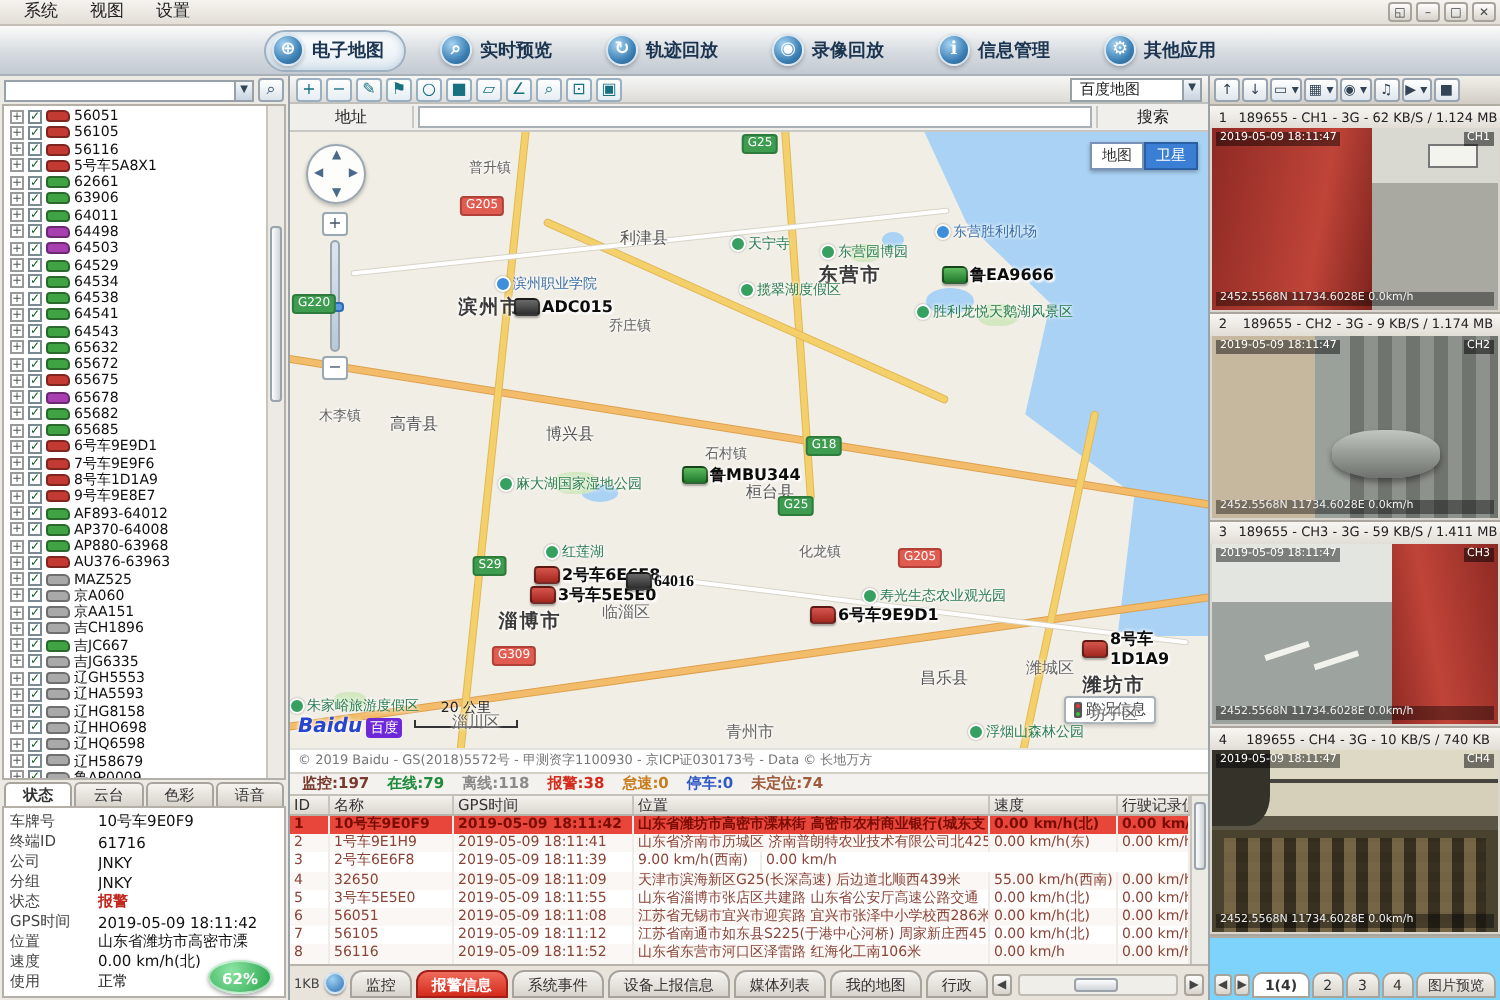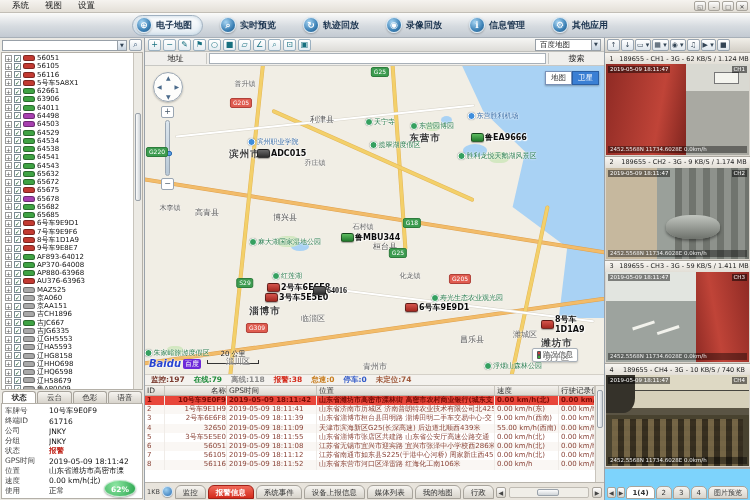--- a/index.html
+++ b/index.html
@@ -107,21 +107,21 @@
   .stat{font-weight:bold;}
 
   
   .table{flex:1;min-height:0;background:#fff;position:relative;overflow:hidden;padding-right:9px;}
   .thead{display:flex;height:10px;background:linear-gradient(#f4f2ee,#dcd8d0);border-bottom:1px solid #b8b4ac;color:#333;}
   .th{line-height:10px;padding-left:2px;border-right:1px solid #c8c4bc;white-space:nowrap;overflow:hidden;font-size:7.5px;}
   .trow{display:flex;height:9.2px;line-height:9.2px;color:#8a4438;}
   .trow:nth-child(even){background:#faf7f4;}
   .trow.alarm{background:#e8463a;color:#7a0c04;font-weight:bold;}
   .td{padding-left:2px;border-right:1px solid #f0ece8;white-space:nowrap;overflow:hidden;font-size:7px;}
-  .c0{width:20px;flex:none;} .c1{width:62px;flex:none;text-align:right;} .c2{width:90px;flex:none;} .c3{width:178px;flex:none;} .c4{width:64px;flex:none;} .c5{flex:1;min-width:0;}
+  .c0{width:20px;flex:none;} .c1{width:62px;flex:none;} .c2{width:90px;flex:none;} .c3{width:178px;flex:none;} .c4{width:64px;flex:none;} .c5{flex:1;min-width:0;}
   .table-scroll{position:absolute;right:0;top:0;width:9px;height:100%;background:#eceae4;border-left:1px solid #c8c4bc;}
   .table-scroll .ts-thumb{top:4%;height:40%;}
 
   
   .bottom-tabs{height:18px;flex:none;background:#e8e4dc;border-top:1px solid #b8b4ac;display:flex;align-items:flex-end;gap:2px;padding:1px 2px;}
   .net-wrap{display:flex;align-items:center;gap:2px;height:100%;}
   .net-label{font-size:6.5px;color:#444;}
   .net-icon{width:11px;height:11px;border-radius:50%;background:radial-gradient(circle at 35% 30%,#9fd0f0,#2a6fb4);border:1px solid rgba(255,255,255,.7);box-shadow:0 1px 1px rgba(0,0,0,.3);}
   .btab{height:14px;line-height:13px;padding:0 7px;font-size:7.5px;background:linear-gradient(#f6f4f0,#d8d4cc);border:1px solid #a8a49c;border-radius:6px 6px 0 0;color:#333;white-space:nowrap;}
   .btab.active{background:linear-gradient(#f06a5a,#d42b1c);color:#fff;font-weight:bold;border-color:#a02018;}
@@ -637,21 +637,21 @@
           <div class="place county" style="left: 240px; top: 180px;">
             <span>桓台县</span>
           </div>
           <div class="place poi" style="left: 142px; top: 210px;">
             <span class="poi-dot"></span>
             <span>红莲湖</span>
           </div>
           <div class="place town" style="left: 265px; top: 210px;">
             <span>化龙镇</span>
           </div>
-          <div class="place district" style="left: 168px; top: 252px;">
+          <div class="place district" style="left: 168px; top: 240px;">
             <span>临淄区</span>
           </div>
           <div class="place city" style="left: 120px; top: 245px;">
             <span>淄博市</span>
           </div>
           <div class="place district" style="left: 93px; top: 295px;">
             <span>淄川区</span>
           </div>
           <div class="place district" style="left: 230px; top: 300px;">
             <span>青州市</span>
@@ -715,20 +715,21 @@
           <div class="marker" style="left: 260px; top: 236px;">
             <span class="marker-truck m-red"></span>
             <span class="marker-label">6号车9E9D1</span>
           </div>
           <div class="marker" style="left: 396px; top: 248px;">
             <span class="marker-truck m-red"></span>
             <span class="marker-label">8号车1D1A9</span>
           </div>
         </div>
 
+      <div class="attrib">© 2019 Baidu - GS(2018)5572号 - 甲测资字1100930 - 京ICP证030173号 - Data © 长地万方</div>
       <div class="stats" id="stats">
           <span class="stat" style="color: rgb(122, 58, 46);">监控:197</span>
           <span class="stat" style="color: rgb(31, 140, 59);">在线:79</span>
           <span class="stat" style="color: rgb(138, 138, 138);">离线:118</span>
           <span class="stat" style="color: rgb(212, 43, 28);">报警:38</span>
           <span class="stat" style="color: rgb(200, 125, 30);">怠速:0</span>
           <span class="stat" style="color: rgb(48, 89, 200);">停车:0</span>
           <span class="stat" style="color: rgb(160, 90, 60);">未定位:74</span>
         </div>
 
@@ -755,21 +756,20 @@
               <div class="td c1">1号车9E1H9</div>
               <div class="td c2">2019-05-09 18:11:41</div>
               <div class="td c3">山东省济南市历城区 济南普朗特农业技术有限公司北425</div>
               <div class="td c4">0.00 km/h(东)</div>
               <div class="td c5">0.00 km/h</div>
             </div>
             <div class="trow">
               <div class="td c0">3</div>
               <div class="td c1">2号车6E6F8</div>
               <div class="td c2">2019-05-09 18:11:39</div>
-              <div class="td c3">山东省淄博市桓台县田明路 淄博田明二手车交易中心-交</div>
               <div class="td c4">9.00 km/h(西南)</div>
               <div class="td c5">0.00 km/h</div>
             </div>
             <div class="trow">
               <div class="td c0">4</div>
               <div class="td c1">32650</div>
               <div class="td c2">2019-05-09 18:11:09</div>
               <div class="td c3">天津市滨海新区G25(长深高速) 后边道北顺西439米</div>
               <div class="td c4">55.00 km/h(西南)</div>
               <div class="td c5">0.00 km/h</div>

